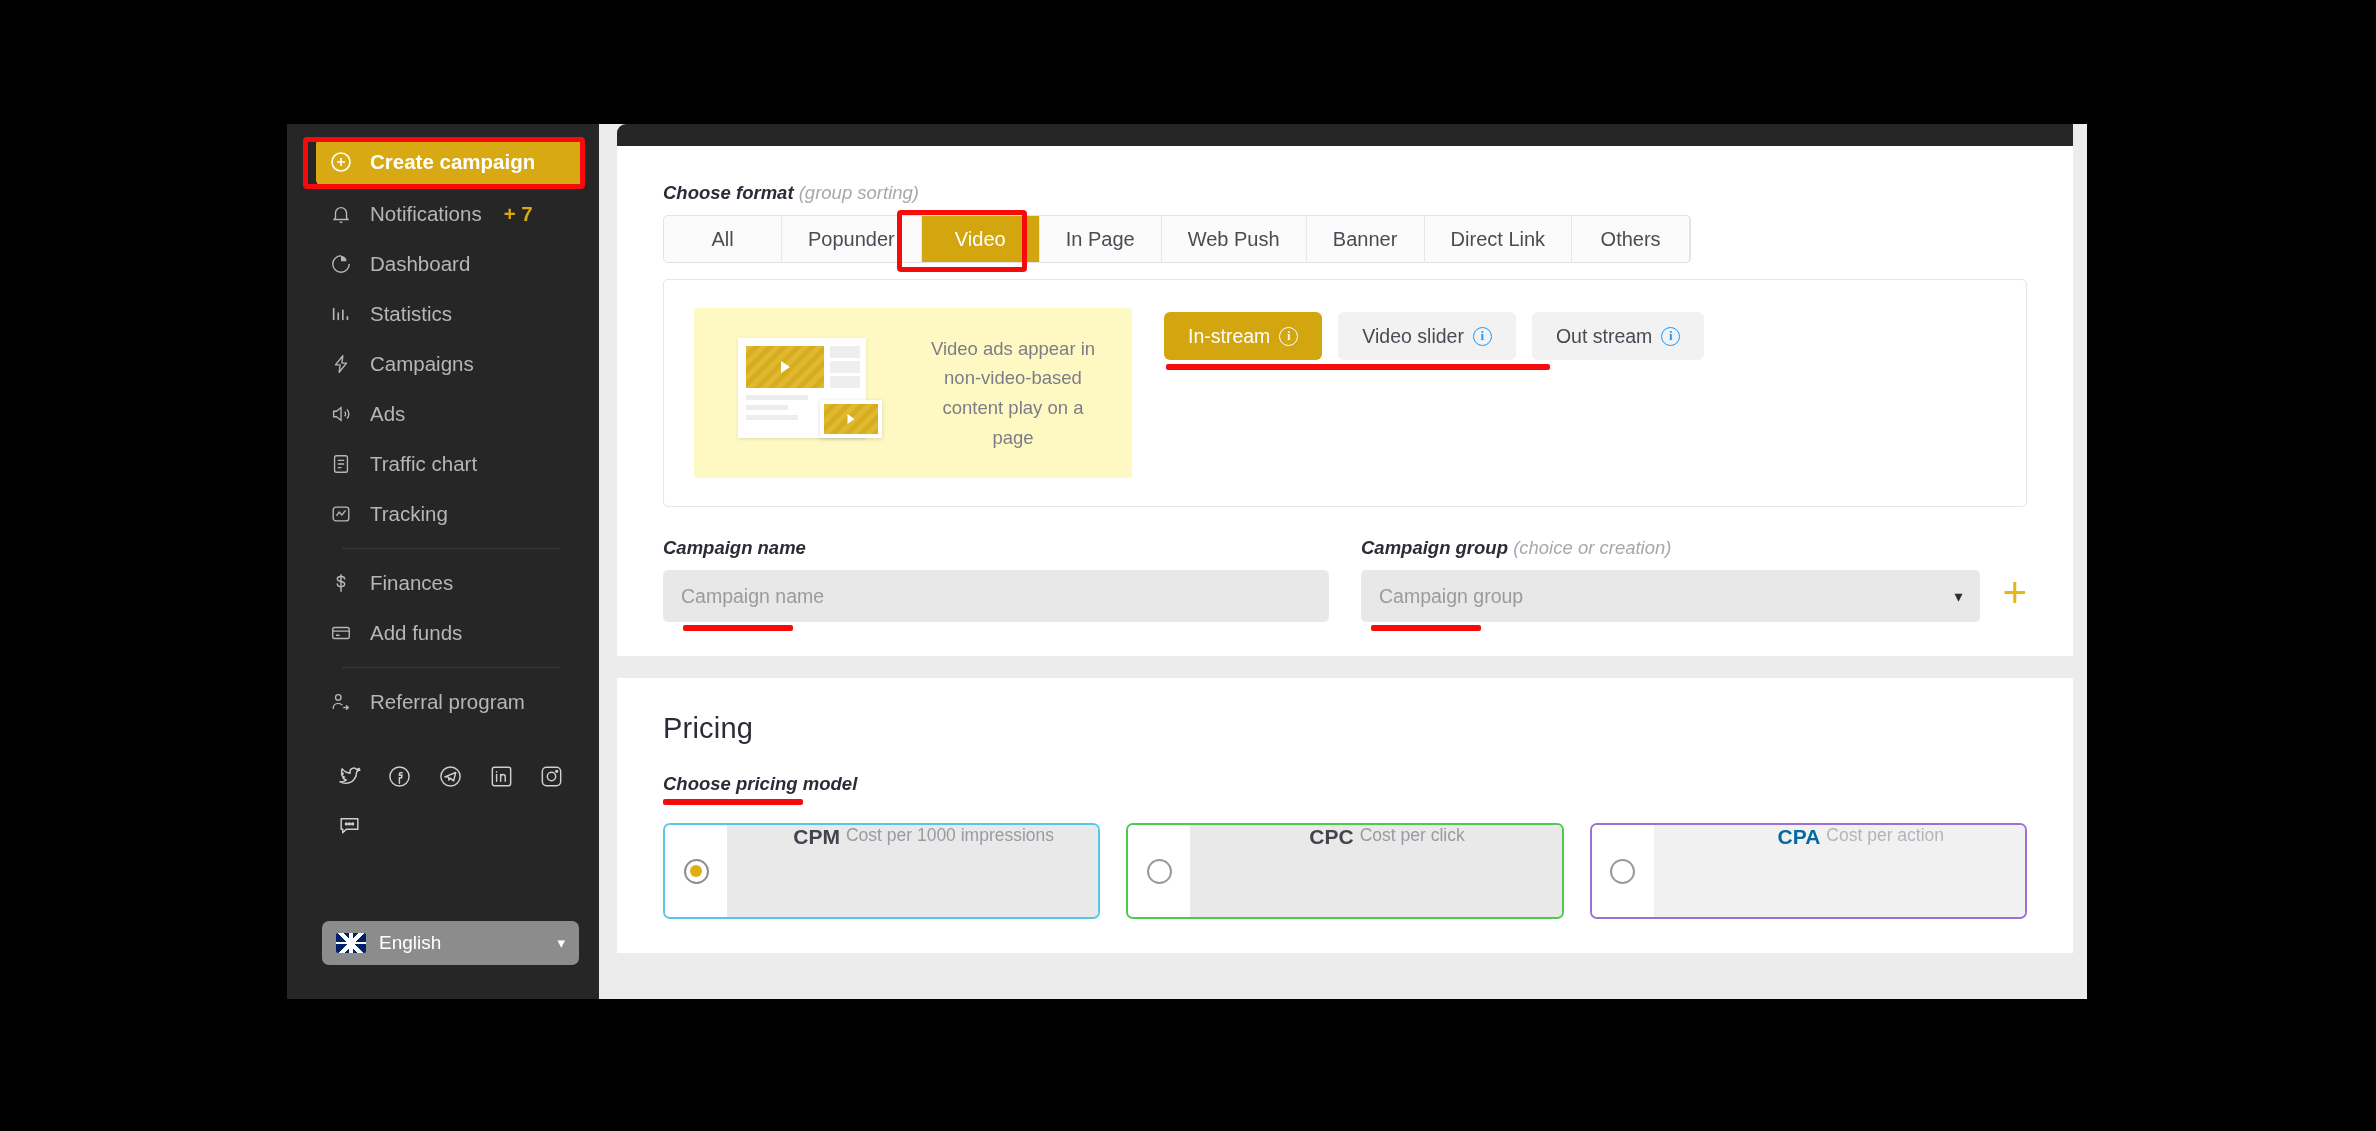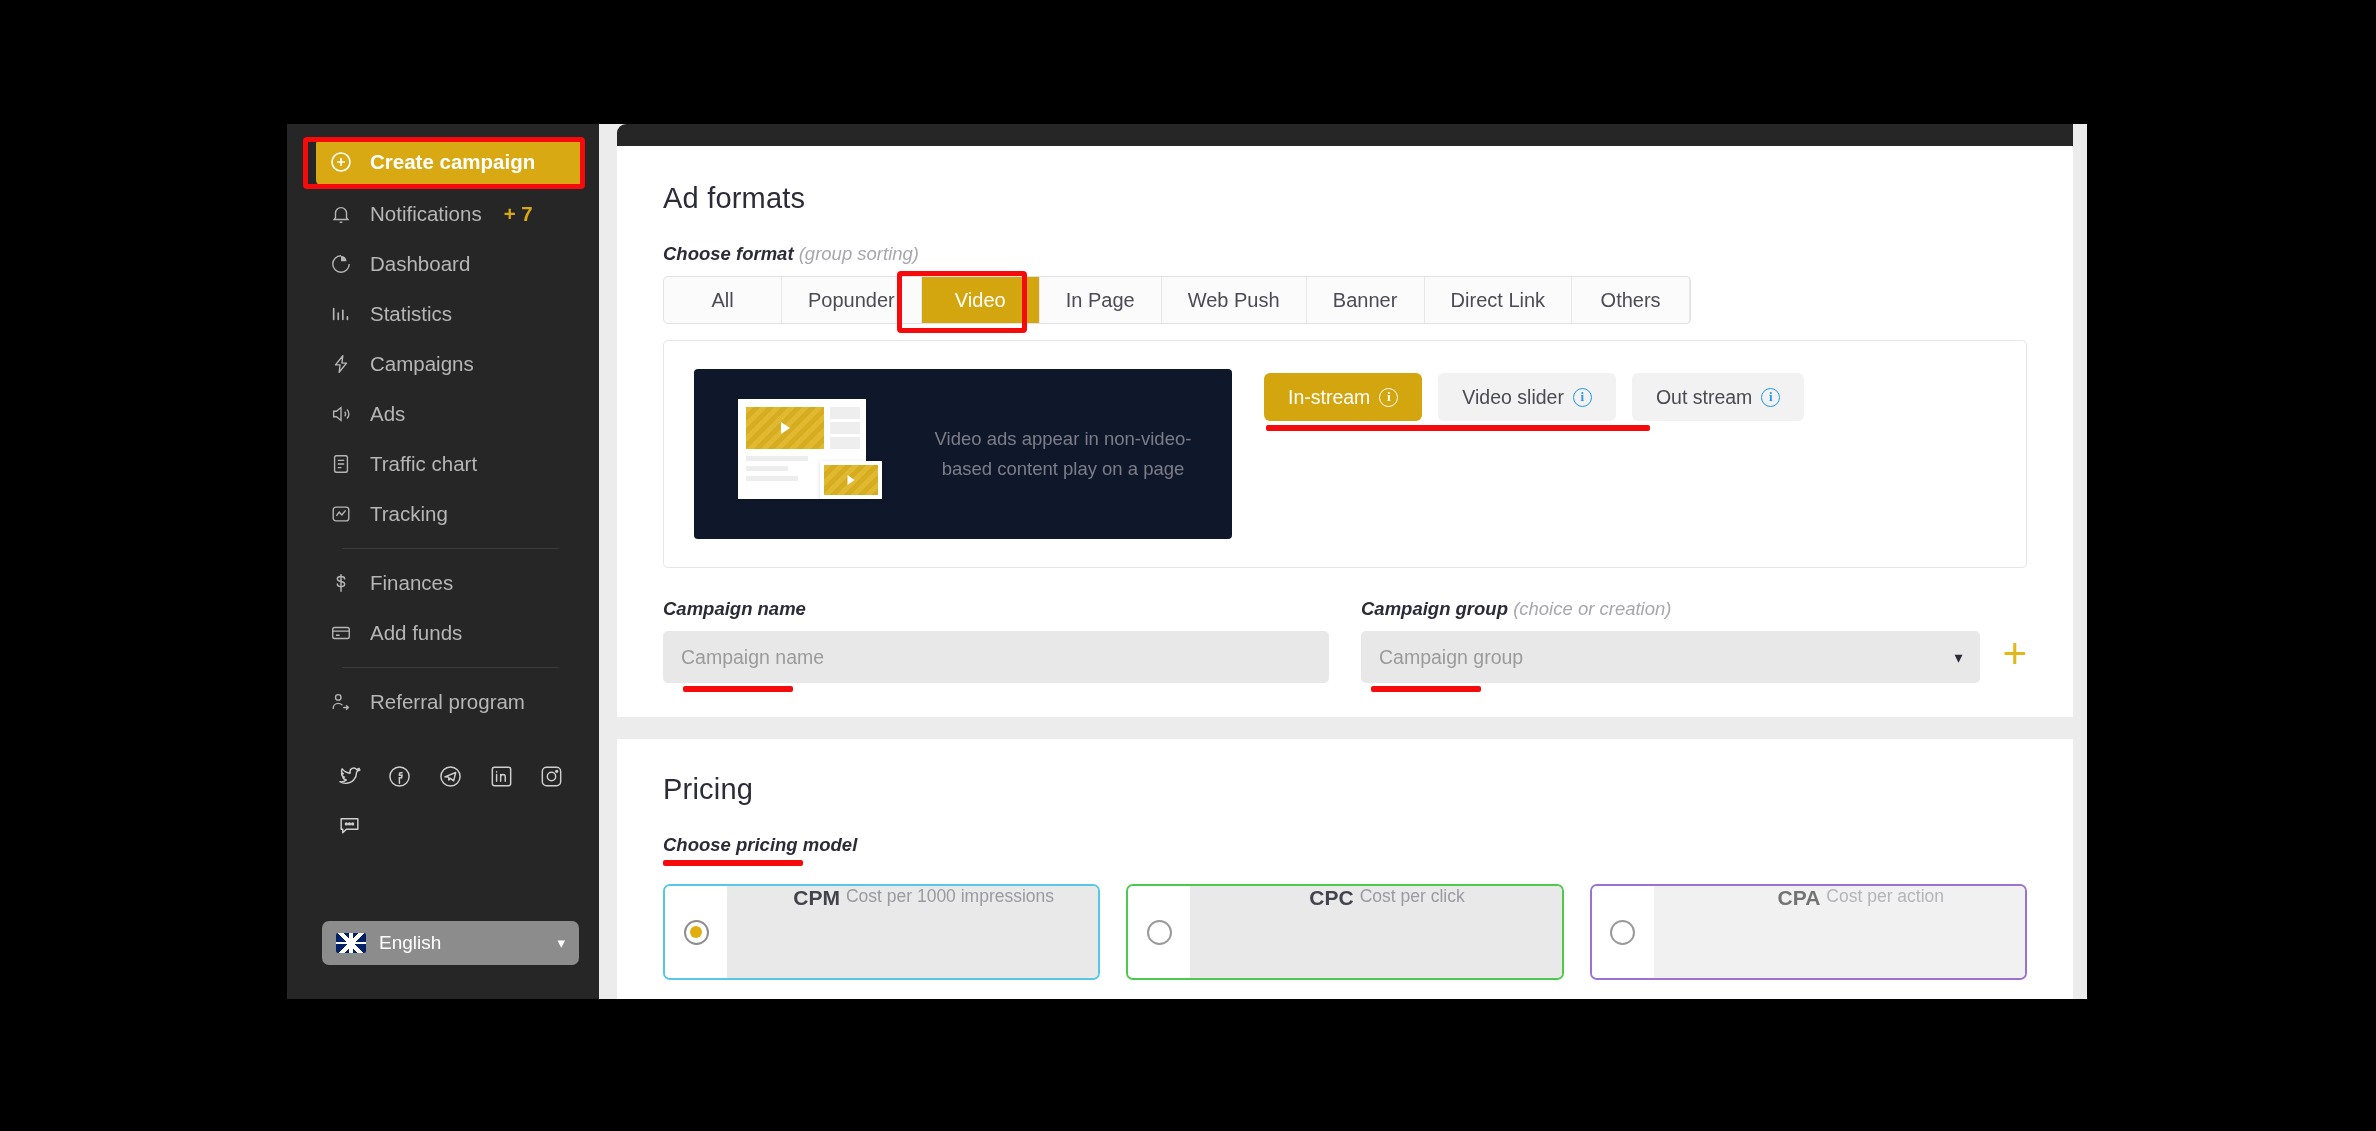--- a/index.html
+++ b/index.html
@@ -191,22 +191,22 @@
   .fmt-panel {
     border: 1px solid #e6e6e8;
     border-radius: 5px;
     margin-top: 16px;
     padding: 28px 30px;
     display: flex;
     gap: 32px;
     align-items: flex-start;
   }
   .preview-box {
-    width: 538px; height: 170px;
-    background: #0f172a;
+    width: 438px; height: 170px;
+    background: #fef9c3;
     border-radius: 4px;
     display: flex; align-items: center;
     padding: 0 26px;
     gap: 20px;
     flex-shrink: 0;
   }
   .thumb {
     width: 180px; height: 130px;
     position: relative;
     flex-shrink: 0;
@@ -350,21 +350,21 @@
     display: flex; align-items: center; justify-content: center;
   }
   .radio.on { border-color: #8e8e8e; }
   .radio.on::after {
     content: ""; width: 12px; height: 12px; border-radius: 50%;
     background: #e0ae10;
   }
   .price-card.cpm { border: 2px solid #56c8e6; }
   .price-card.cpc { border: 2px solid #4dc94d; }
   .price-card.cpa { border: 2px solid #9d71cf; }
-  .price-card.cpa .nm { color: #737373; margin-left: 21px; }
+  .price-card.cpa .nm { color: #0369a1; margin-left: 21px; }
   .price-card.cpa .ds { color: #b4b4bb; }
   .price-card.cpa .body { background: #f1f1f1; }
 </style>
 </head>
 <body>
 
 <div id="app">
 
   <nav id="sidebar">
 
@@ -539,21 +539,20 @@
 
     <div class="hl-box" style="left:16px; top:13px; width:282px; height:52px;"></div>
   </nav>
 
   <div id="content-col">
     <div class="topbar"></div>
 
     <div class="scroll-area">
 
       <section class="card first">
-        <h2 class="sec-title">Ad formats</h2>
 
         <div class="field-label">
           <span>Choose format</span>
           <span class="muted">(group sorting)</span>
         </div>
 
         <div class="tabs">
           <div class="tab">All</div>
           <div class="tab">Popunder</div>
           <div class="tab active">Video</div>

